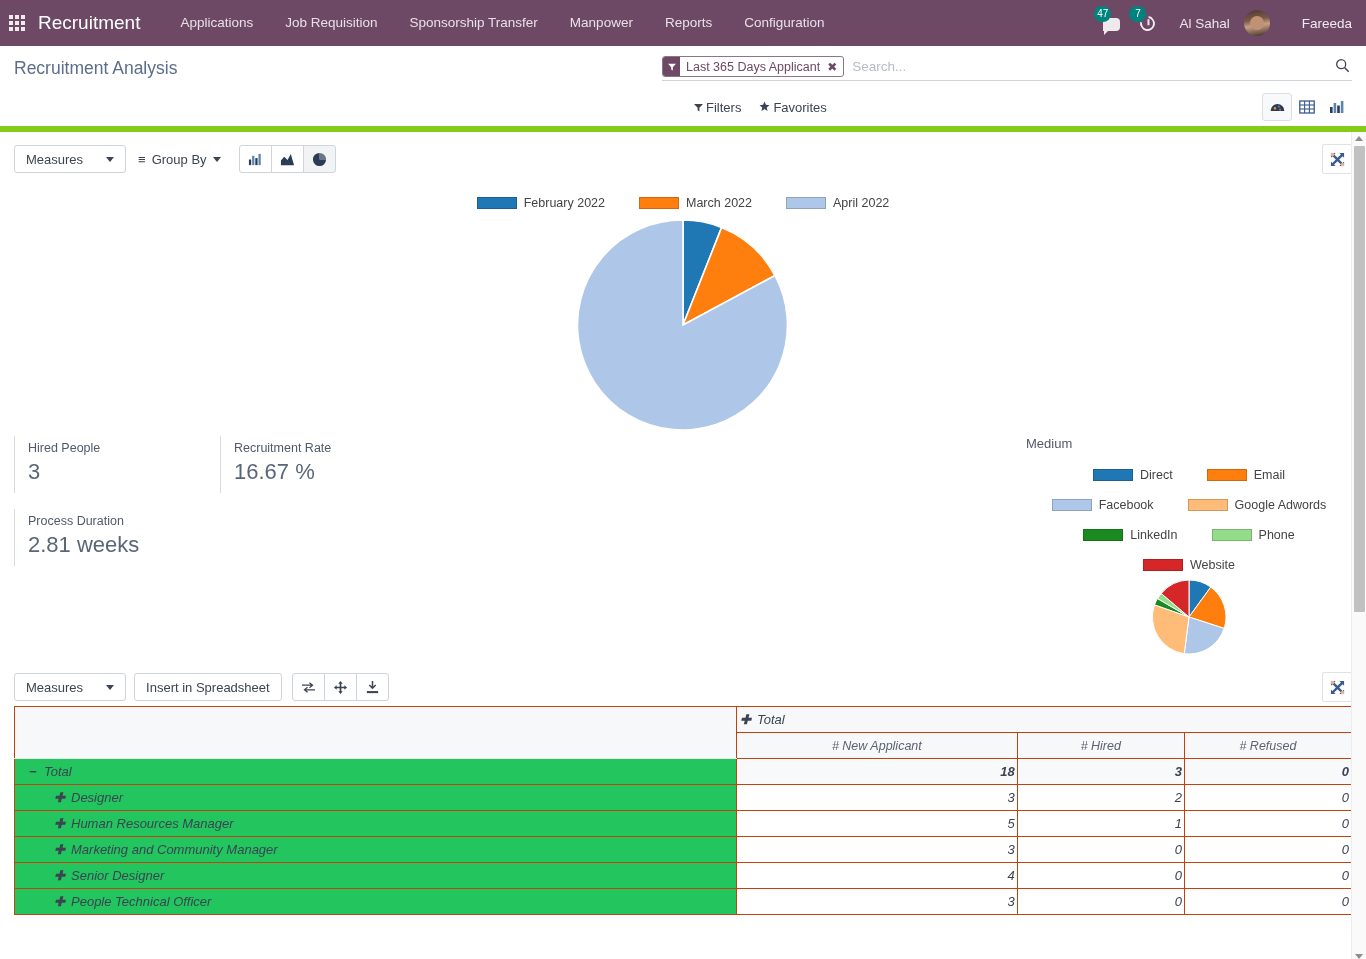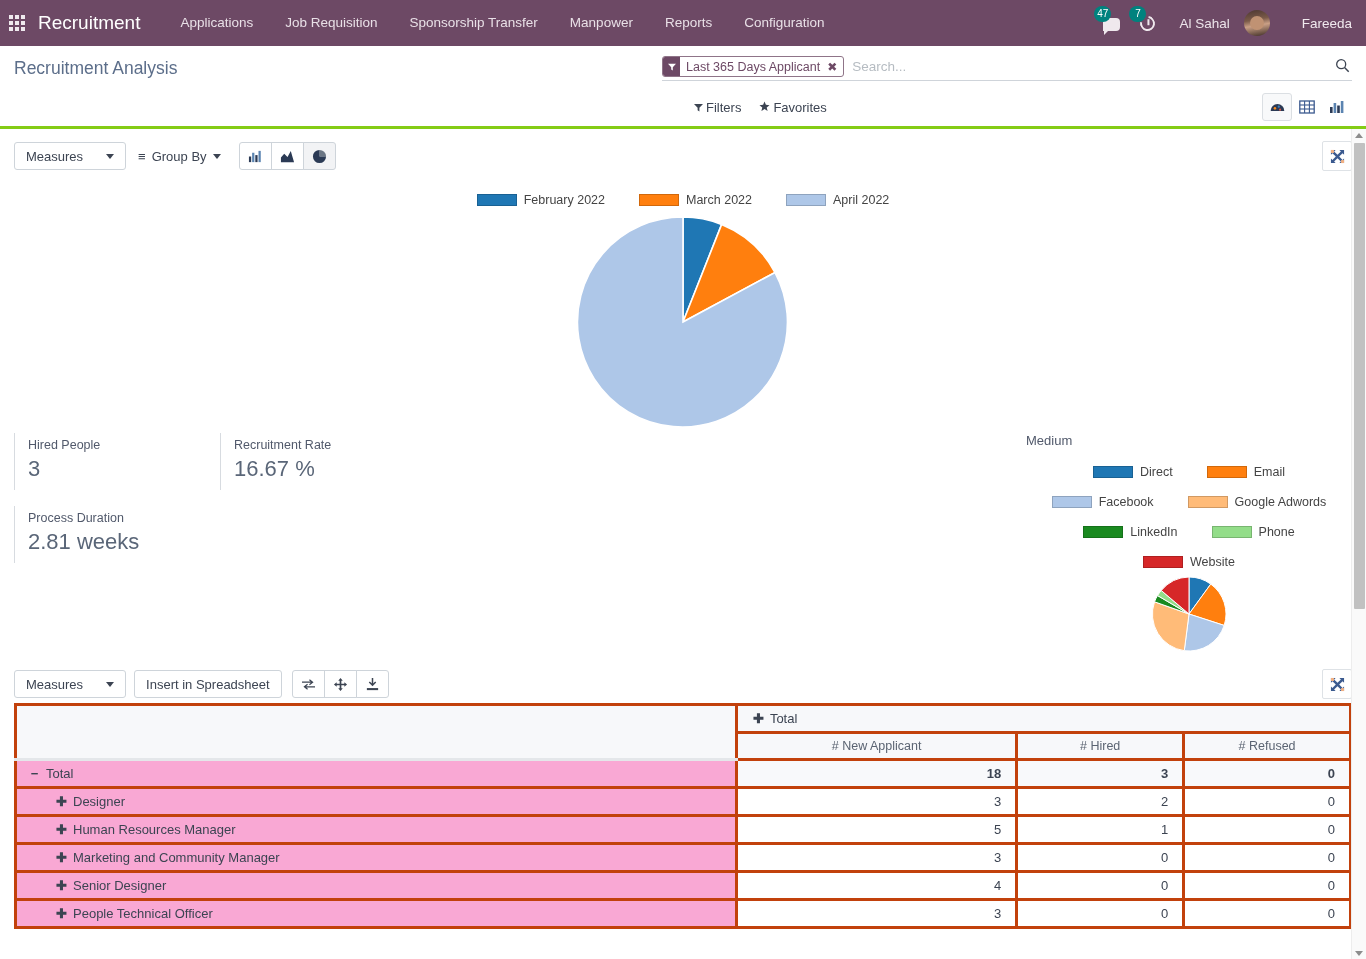--- a/index.html
+++ b/index.html
@@ -131,21 +131,21 @@
     position:absolute; left: 6px; top: 6px;
     width: 14px; height: 14px;
     border-radius: 50%;
     background: #c09273;
   }
   .user-name { color: #f1eaef; font-size: 13.5px; padding-left: 23px; }
 
   
   .control-panel {
     background: #fff;
-    border-bottom: 3px solid #84cc16;
+    border-bottom: 6px solid #84cc16;
     padding: 0 14px;
     position: relative;
   }
   .cp-row1 { display: flex; align-items: flex-start; min-height: 42px; }
   .page-title {
     font-size: 17.5px;
     color: #5c6e8a;
     font-weight: 400;
     padding-top: 12px;
     white-space: nowrap;
@@ -351,40 +351,41 @@
   
   .pivot-wrap { padding: 4px 14px 0 14px; }
   table.pivot {
     border-collapse: collapse;
     width: 100%;
     font-size: 13px;
     color: #3c4452;
     table-layout: fixed;
   }
   table.pivot th, table.pivot td {
-    border: 3px solid #c2410c;
-    padding: 5px 14px;
+    border: 1px solid #c2410c;
+    padding: 5px 2px;
     font-weight: 400;
     height: 26px;
+    font-style: italic;
   }
   .ph-empty { background: #f7f8fa; border-bottom-color:#e4e7ea !important; }
   .ph-total {
     background: #f7f8fa;
     text-align: left;
     color: #3c4452;
     font-size: 13px;
   }
   .ph-measure {
     background: #f7f8fa;
     text-align: center;
     color: #5b6472;
     font-size: 12.5px;
   }
   td.row-head {
-    background: #f9a8d4;
+    background: #22c55e;
     text-align: left;
     white-space: nowrap;
   }
   td.num { text-align: right; background: #fff; }
   td.num.total-row { background: #f8f9fb; font-weight: 700; }
   td.row-head.total-row { font-weight: 400; }
   .tog {
     display: inline-block;
     width: 13px;
     font-weight: 700;

